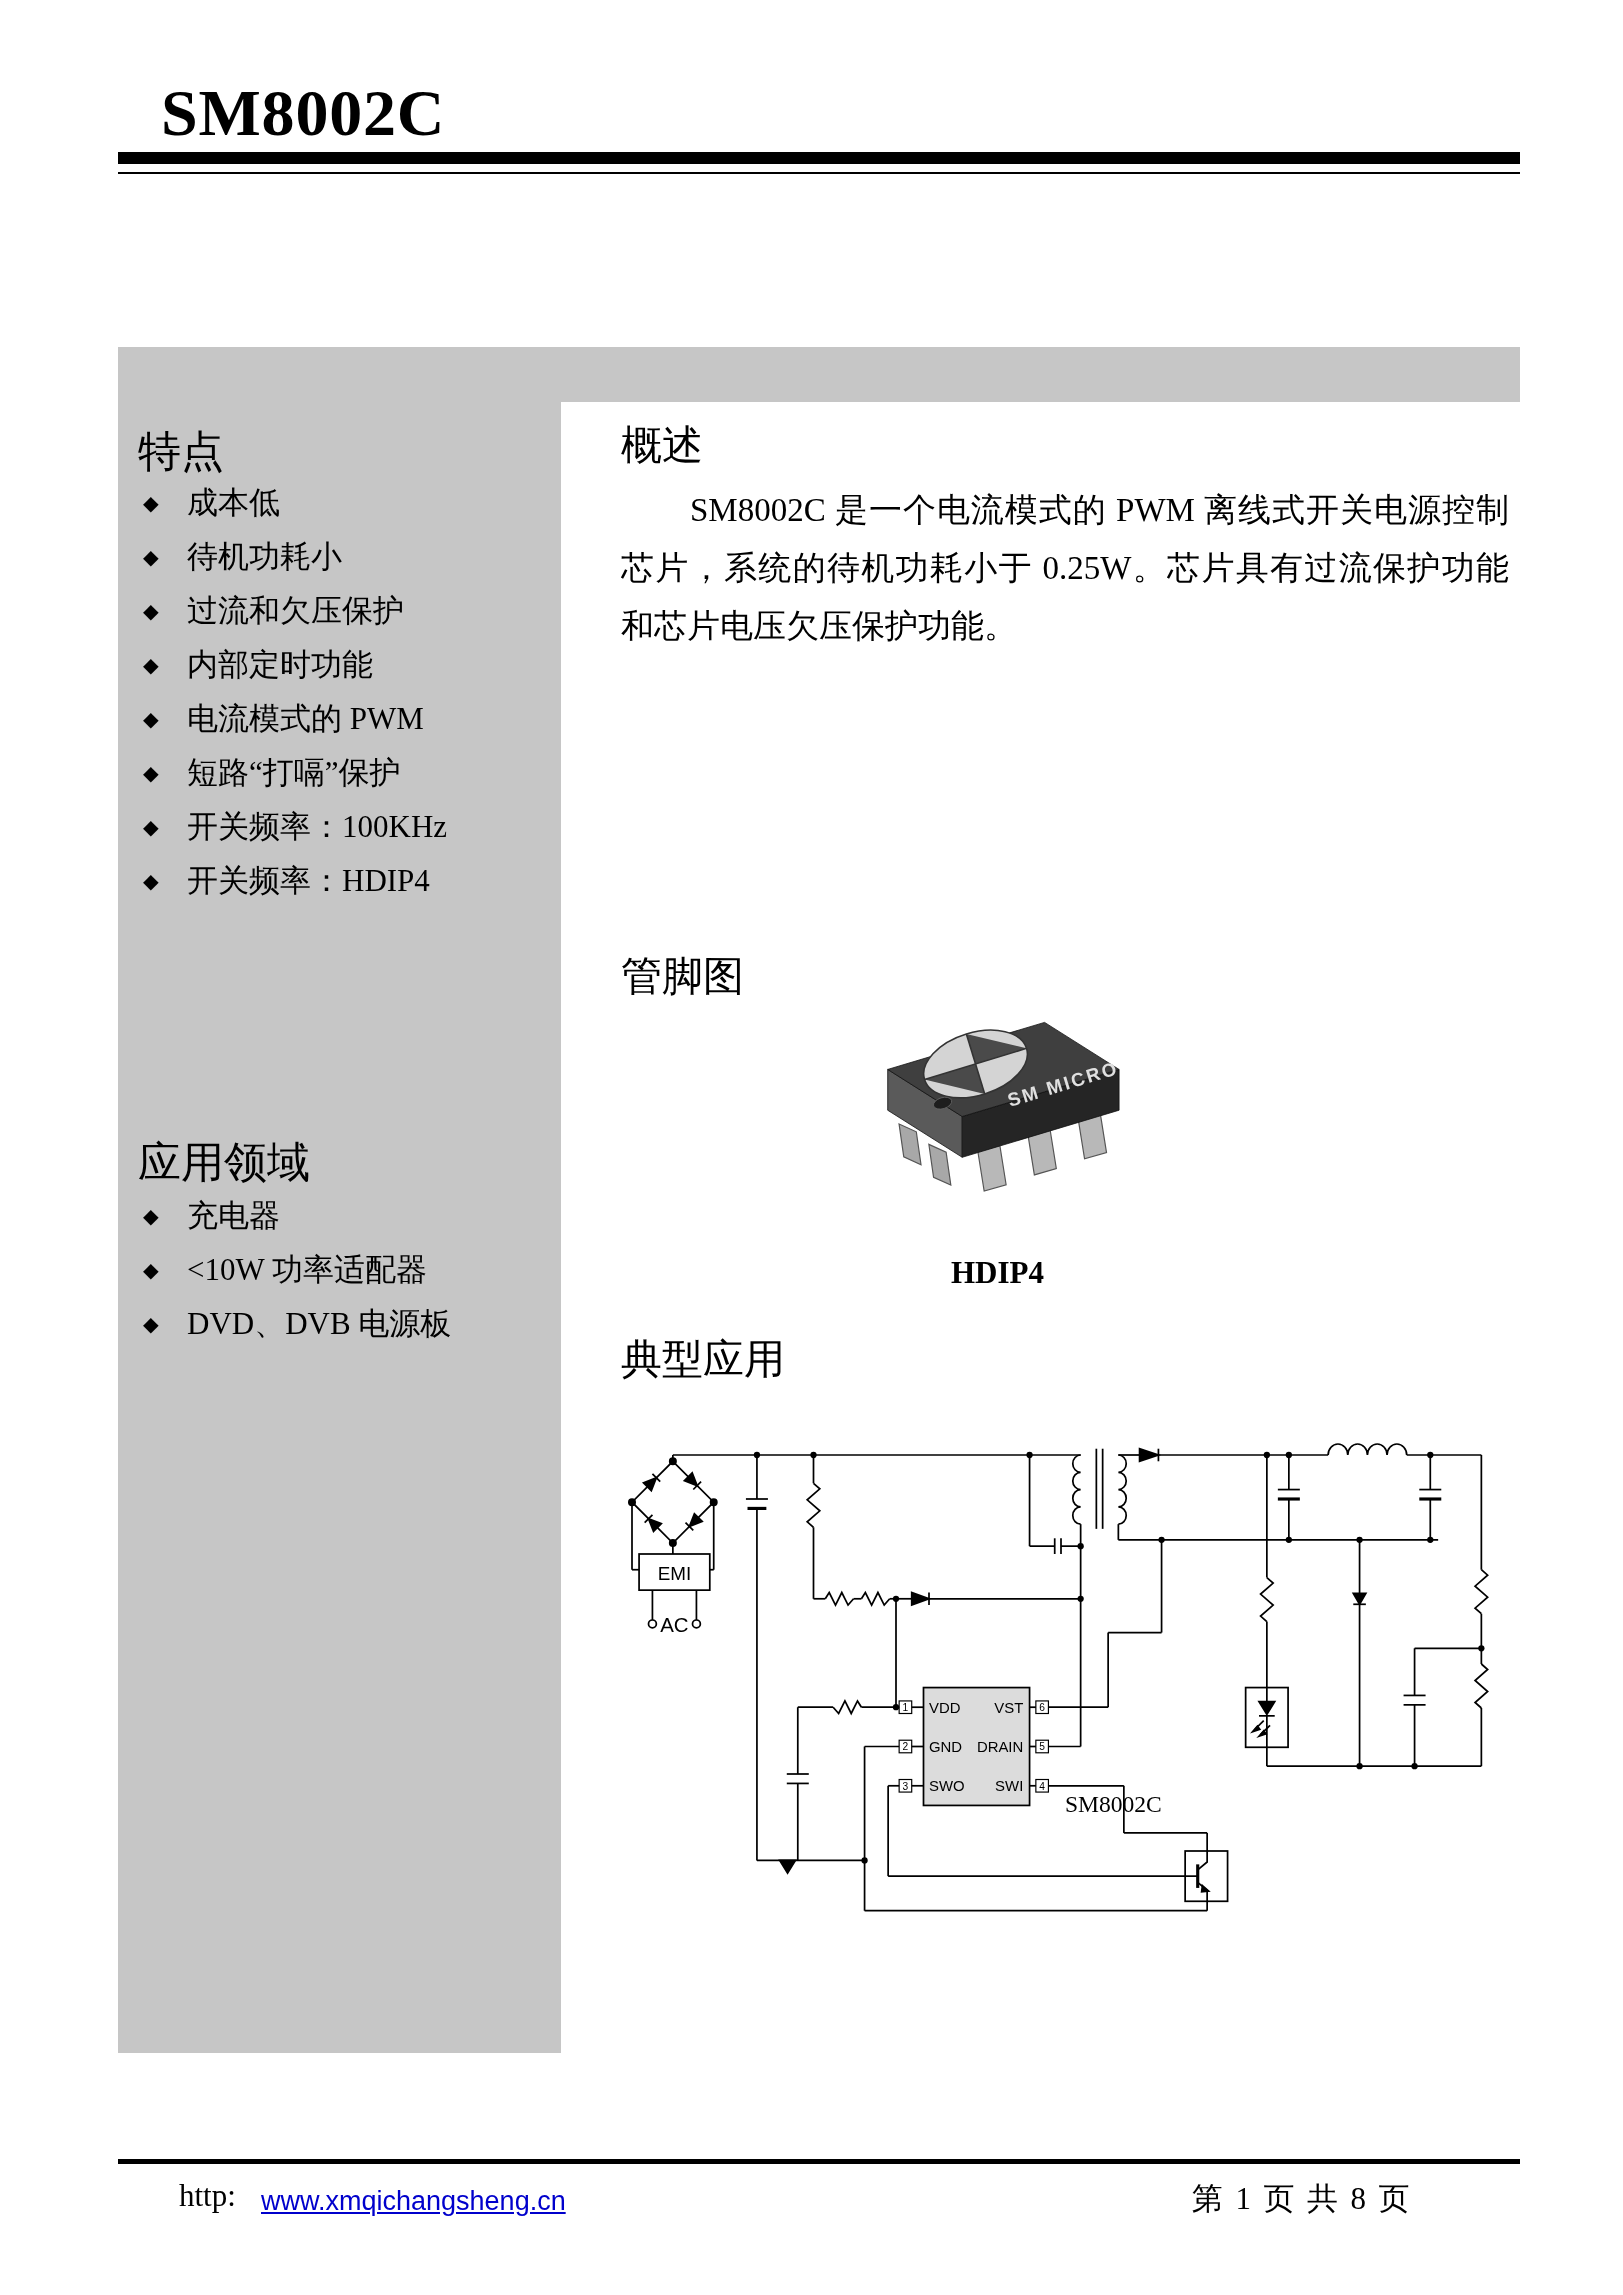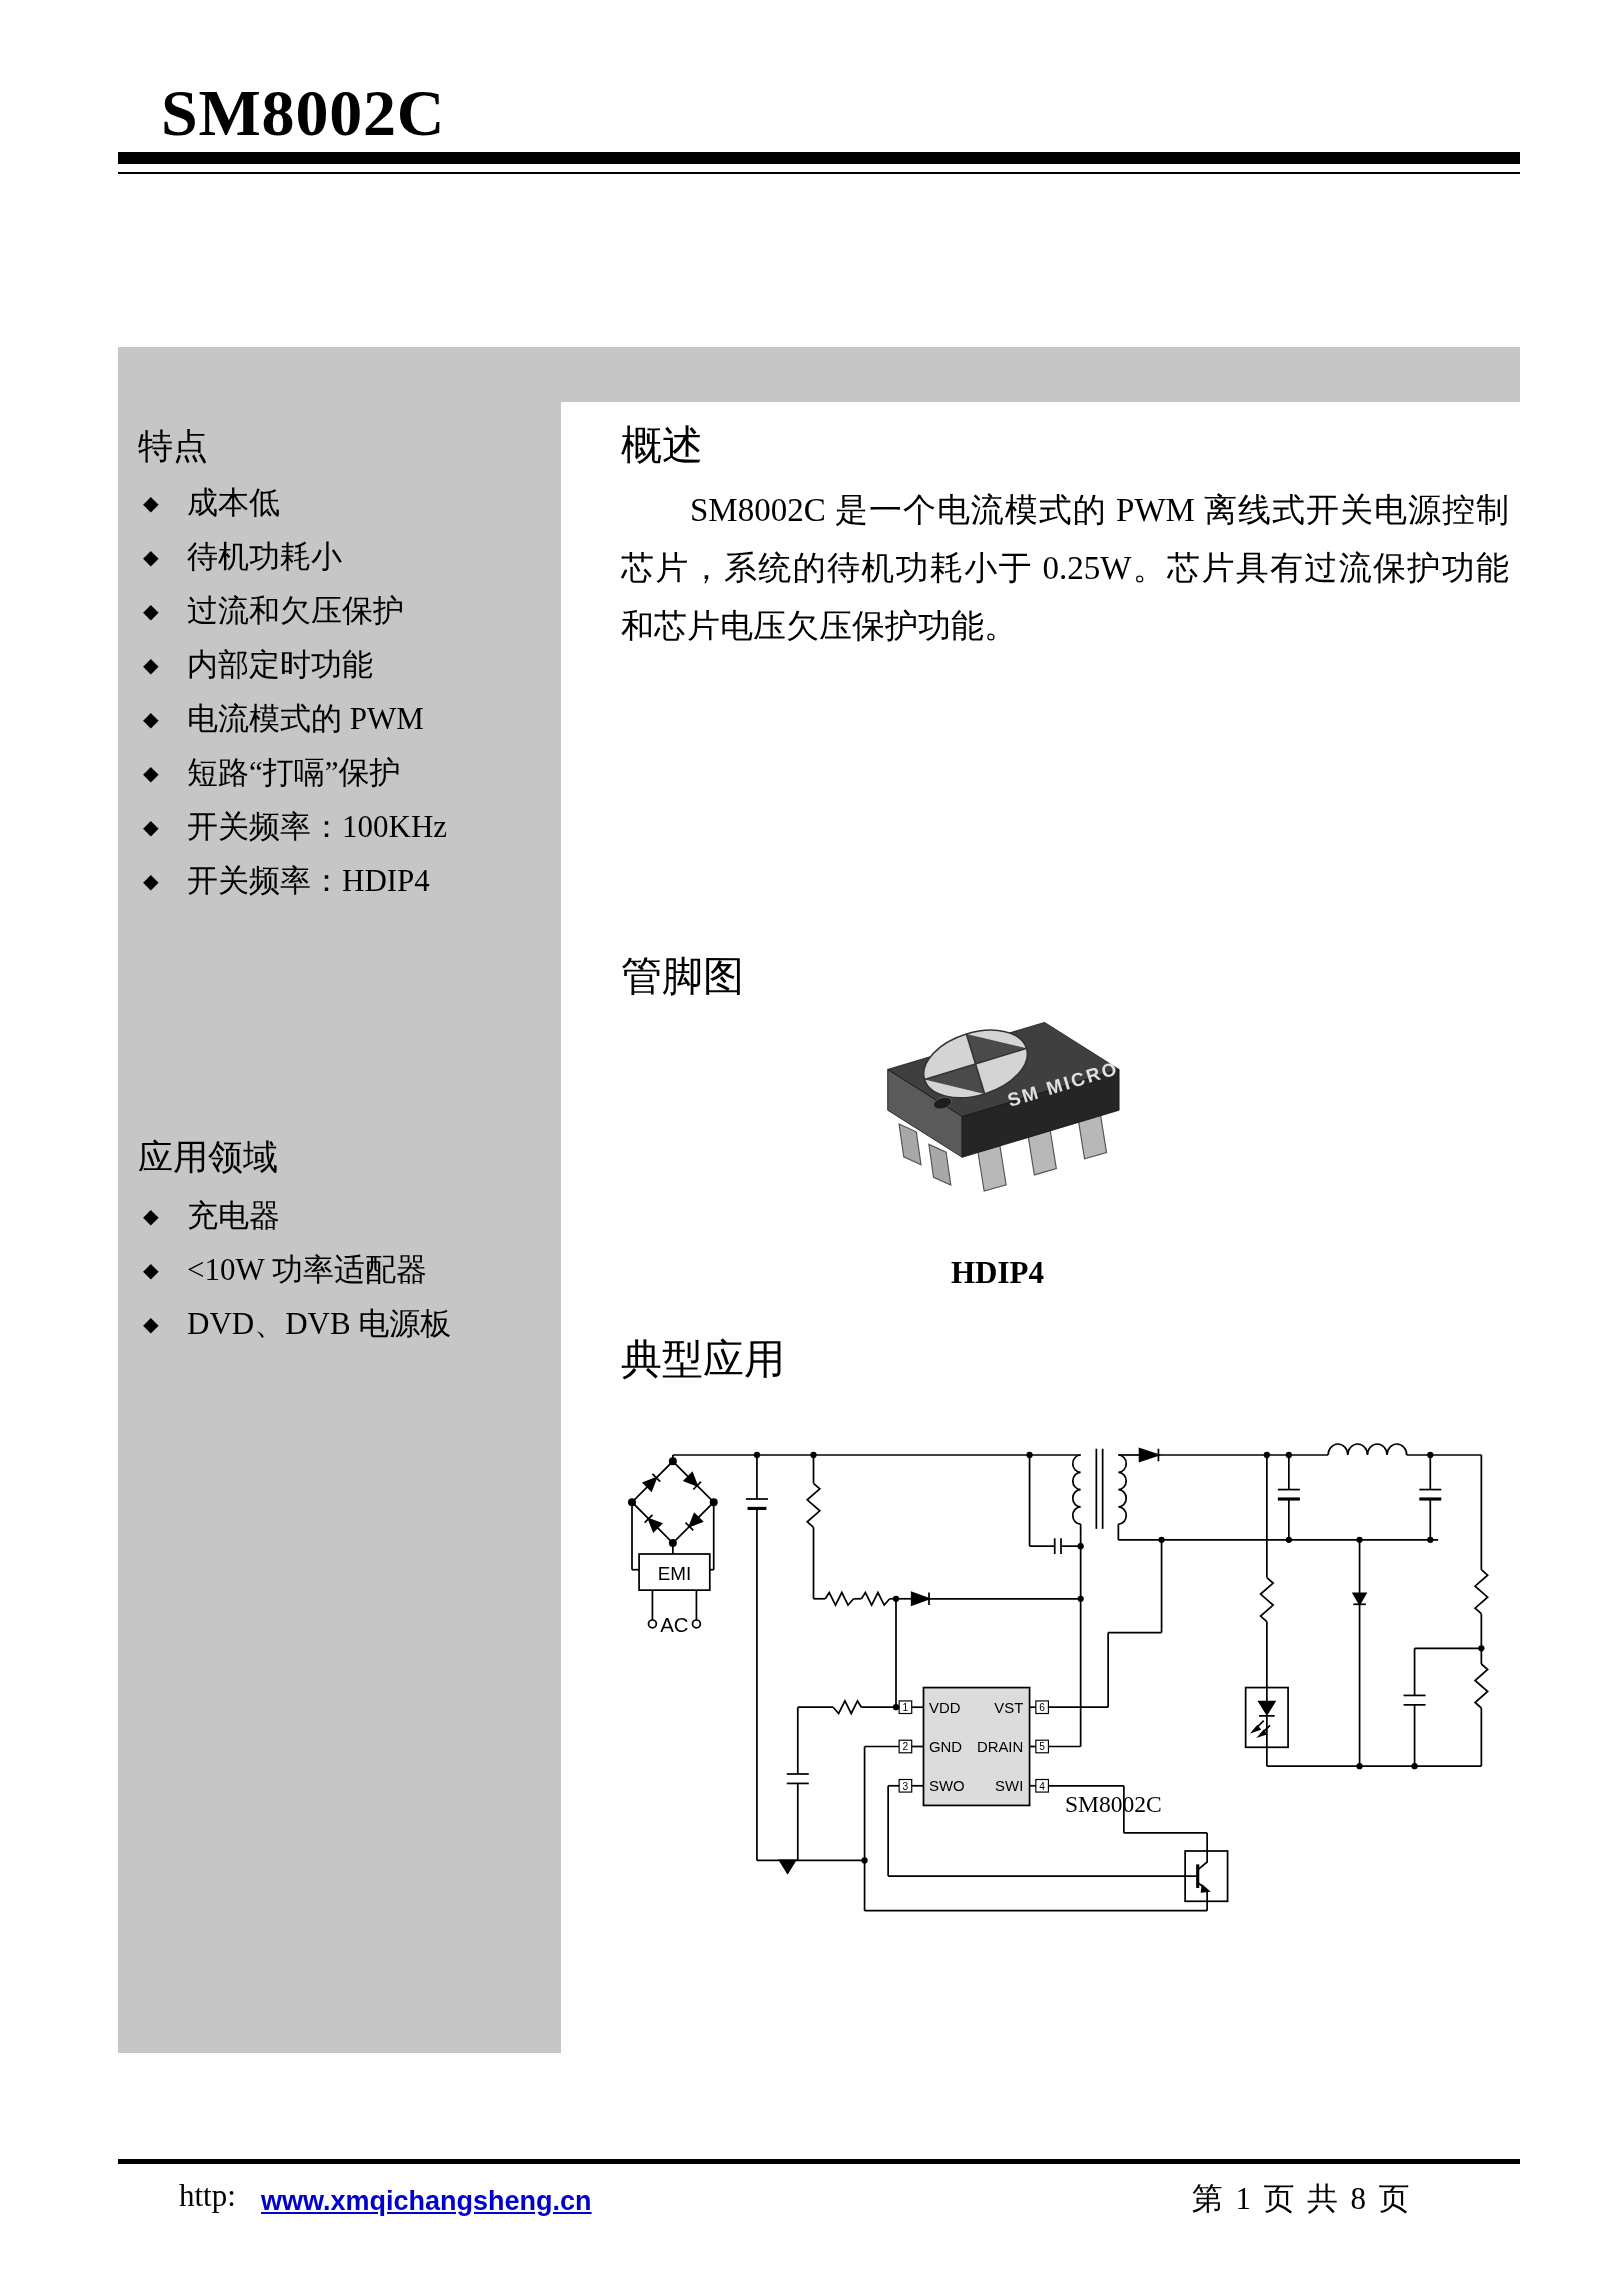--- a/index.html
+++ b/index.html
@@ -11,35 +11,35 @@
   .part-no{left:161px;top:75px;font-size:66px;font-weight:bold;letter-spacing:0.8px;}
   .doc-title{right:102px;top:86px;font-size:49px;font-weight:bold;font-family:"Liberation Sans",sans-serif;}
   .rule-thick{left:118px;top:152px;width:1402px;height:11.8px;background:#000;}
   .rule-thin{left:118px;top:172px;width:1402px;height:2.4px;background:#000;}
 
   
   .band{left:118px;top:347px;width:1402px;height:55px;background:#c6c6c6;}
   .sidebar-bg{left:118px;top:347px;width:443px;height:1706px;background:#c6c6c6;}
 
   
-  .side-title{left:138px;font-size:35px;font-weight:500;}
+  .side-title{left:138px;font-size:43px;font-weight:500;}
   .side-list{left:143px;list-style:none;margin:0;padding:0;}
   .side-list li{display:flex;align-items:center;height:54px;font-size:31px;}
   .blt{font-size:20.4px;width:44px;flex:0 0 44px;}
 
   
   .main-title{left:621px;font-size:41px;font-weight:500;}
   .overview-body{left:621px;top:481px;width:888px;font-size:33px;line-height:58px;
                  text-align:justify;text-indent:69px;}
   .pkg-caption{left:856px;top:1255px;width:283px;text-align:center;font-size:31px;font-weight:bold;}
 
   
   .f-rule{left:118px;top:2159px;width:1402px;height:4.7px;background:#000;}
   .f-http{left:179px;top:2178px;font-size:31px;}
-  .f-url{left:261px;top:2186px;font-size:27px;font-weight:bold;color:#0000cc;
+  .f-url{left:261px;top:2186px;font-size:27px;font-weight:normal;color:#0000cc;
          font-family:"Liberation Sans",sans-serif;text-decoration:underline;}
   .f-page{right:212px;top:2178px;font-size:31px;letter-spacing:2.4px;}
 
   svg text{font-family:"Liberation Sans",sans-serif;}
   svg .serif{font-family:"Liberation Serif",serif;}
 </style>
 </head>
 <body>
 
 <div class="page">

